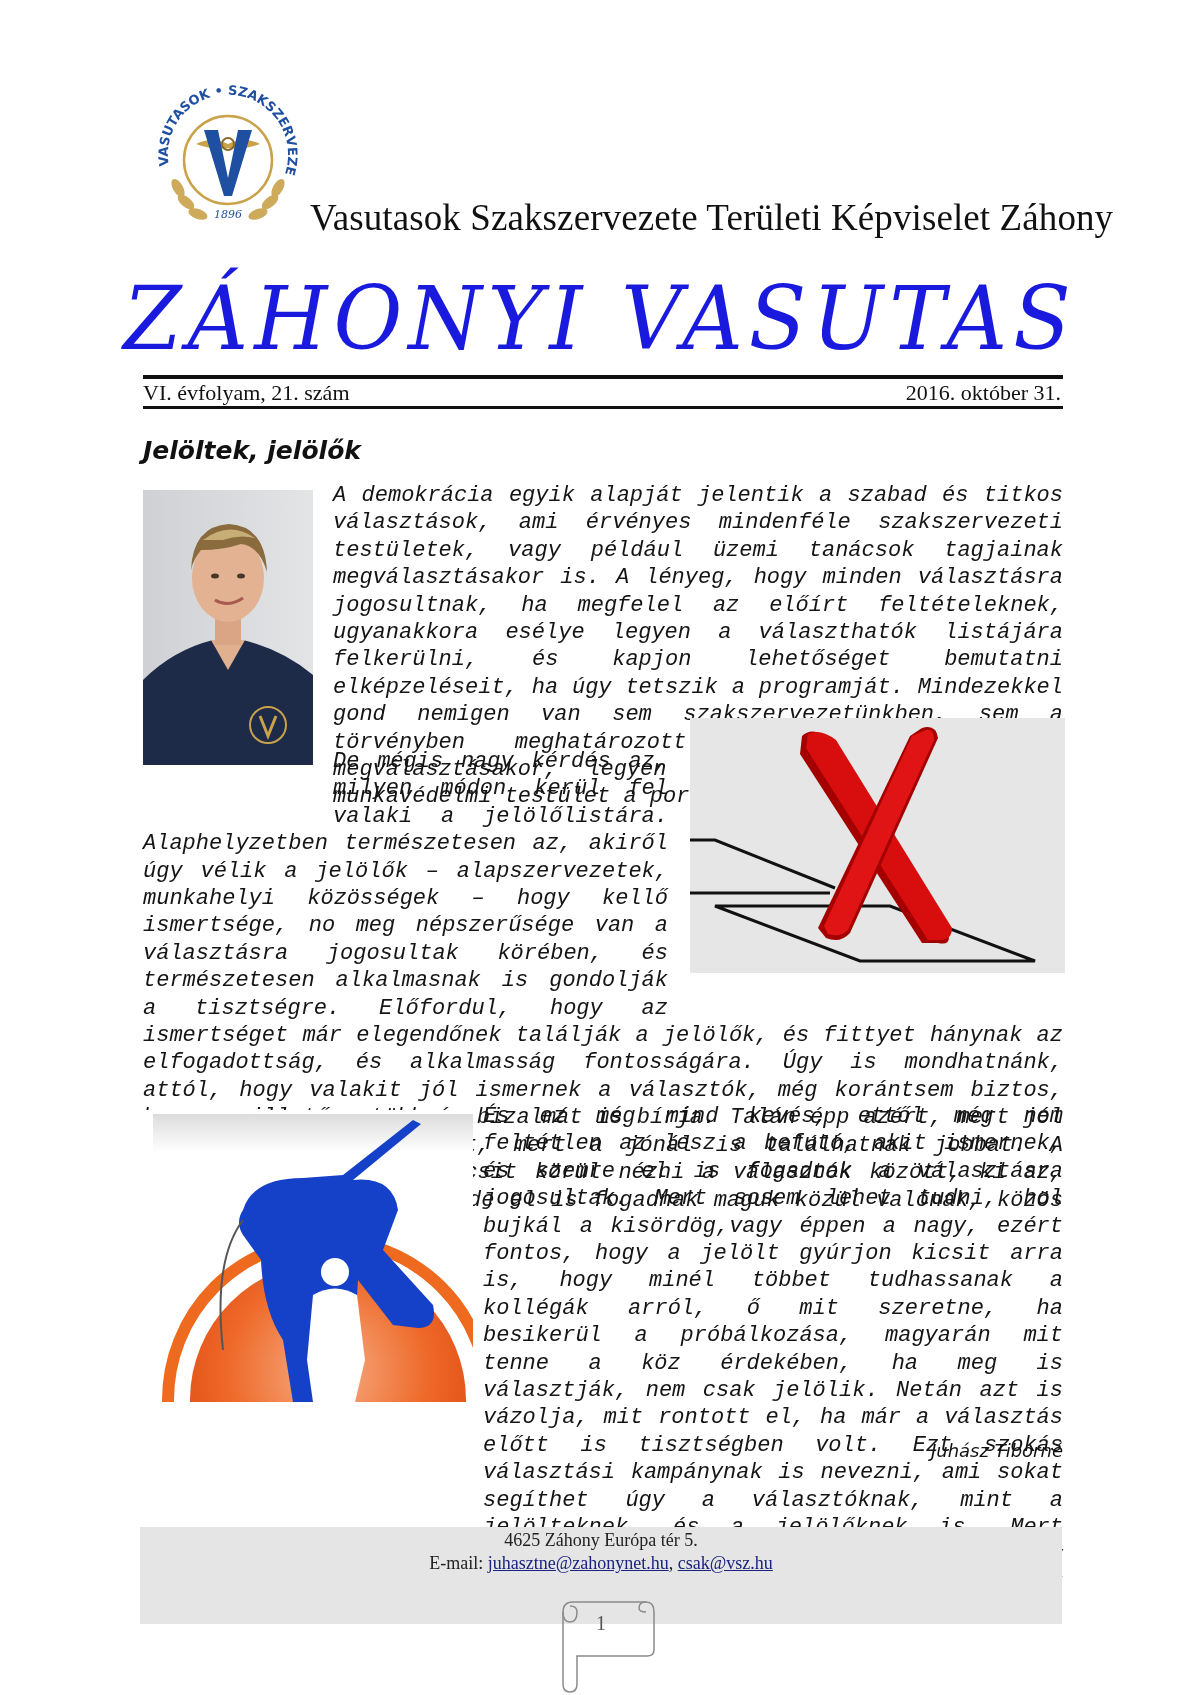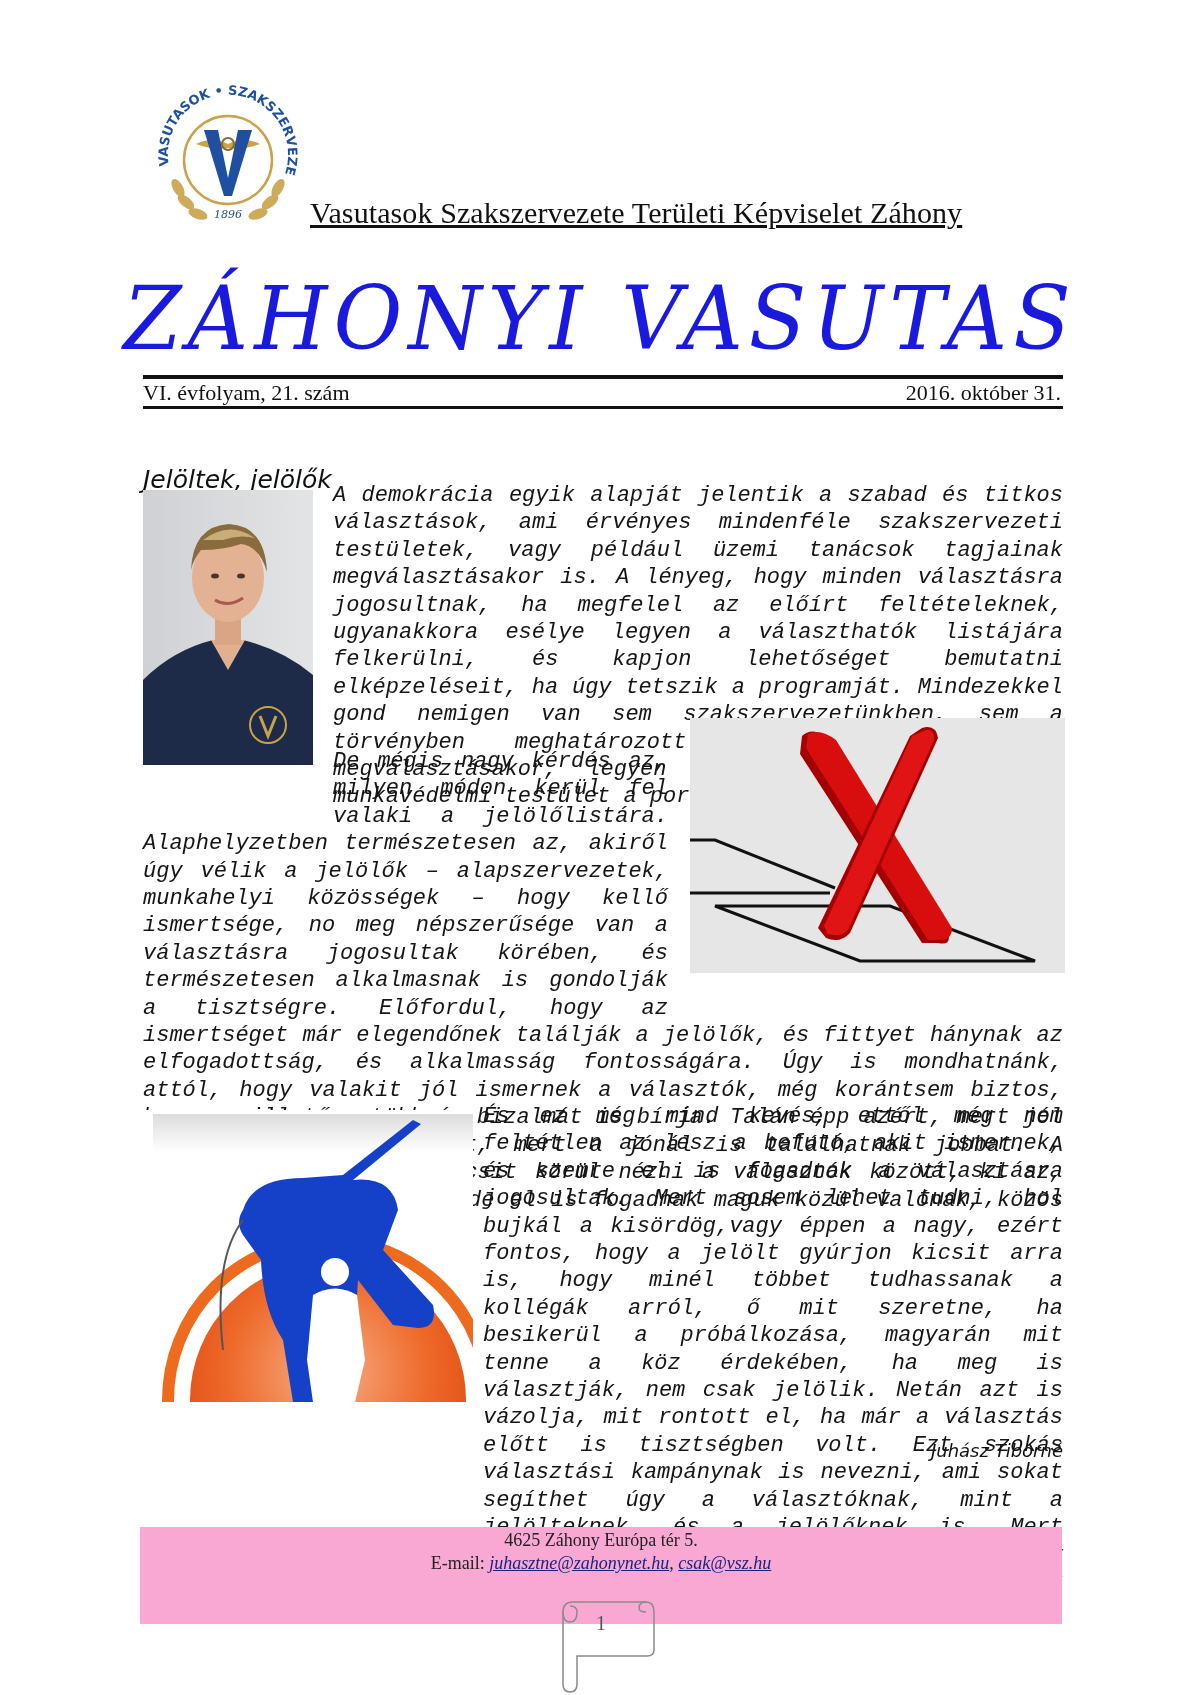--- a/index.html
+++ b/index.html
@@ -1,37 +1,37 @@
 <!DOCTYPE html>
 <html><head>
 <meta charset="utf-8">
 <style>
   html, body { margin: 0; padding: 0; background: #ffffff; }
   body { width: 1200px; height: 1695px; position: relative; overflow: hidden; font-family: "Liberation Serif", serif; color: #111; }
   .abs { position: absolute; }
   #logo { left: 148px; top: 78px; width: 160px; height: 160px; }
-  #org-name { left: 310px; top: 196px; font-size: 30px; font-family: "Liberation Serif", serif; color: #111; letter-spacing: 0.1px; white-space: nowrap; text-decoration: underline; }
+  #org-name { left: 310px; top: 196px; font-size: 37px; font-family: "Liberation Serif", serif; color: #111; letter-spacing: 0.1px; white-space: nowrap; }
   #masthead { left: 0; width: 1200px; top: 270px; text-align: center; font-family: "DejaVu Serif", serif; font-style: italic; font-size: 84px; color: #1a1adf; letter-spacing: 6px; white-space: nowrap; transform: scaleY(1.05); }
   #rule-top { left: 143px; top: 375px; width: 920px; height: 4px; background: #111; }
   #issue { left: 143px; top: 380px; font-size: 22px; }
   #date { right: 139px; top: 380px; font-size: 22px; }
   #rule-bottom { left: 143px; top: 406px; width: 920px; height: 3px; background: #111; }
-  #article-title { left: 143px; top: 436px; font-family: "DejaVu Sans", sans-serif; font-weight: normal; font-style: italic; font-size: 25px; margin-top: 29px; }
+  #article-title { left: 143px; top: 436px; font-family: "DejaVu Sans", sans-serif; font-weight: bold; font-style: italic; font-size: 25px; }
   .para { font-family: Liberation Mono, monospace; font-style: italic; font-size: 22px; line-height: 27.4px; text-align: justify; color: #151515; }
   #portrait { left: 143px; top: 490px; width: 170px; height: 275px; }
   #p1 { left: 333px; top: 482px; width: 730px; }
   #p2 { left: 143px; top: 748px; width: 920px; }
   #ballot { left: 690px; top: 718px; width: 375px; height: 255px; }
   .wrap-right { float: right; width: 395px; height: 262px; }
   .wrap-left-top { float: left; width: 190px; height: 55px; }
   #p3 { left: 483px; top: 1103px; width: 580px; }
   #silhouette { left: 143px; top: 1110px; width: 330px; height: 292px; }
   #signature { right: 137px; top: 1440px; font-family: "DejaVu Sans", sans-serif; font-style: italic; font-size: 18px; }
-  #footer { left: 140px; top: 1527px; width: 922px; height: 95px; background: #f9a8d4; text-align: center; font-family: "Liberation Serif", serif; font-size: 18px; line-height: 23px; color: #222; padding-top: 2px; }
-  #footer a { color: #1a237e; text-decoration: underline; font-style: italic; }
+  #footer { left: 140px; top: 1527px; width: 922px; height: 95px; background: #e5e5e5; text-align: center; font-family: "Liberation Serif", serif; font-size: 18px; line-height: 23px; color: #222; padding-top: 2px; }
+  #footer a { color: #1a237e; text-decoration: underline; }
   #page-num-box { left: 551px; top: 1598px; width: 105px; height: 95px; }
   #page-num { left: 596px; top: 1612px; font-size: 20px; color: #555; font-family: "Liberation Serif", serif; }
 </style>
 </head>
 <body>
 
 <svg id="logo" class="abs" viewBox="0 0 160 160">
   <defs>
     <path id="ringPath" d="M 22 92 A 60 60 0 1 1 138 92"></path>
   </defs>

